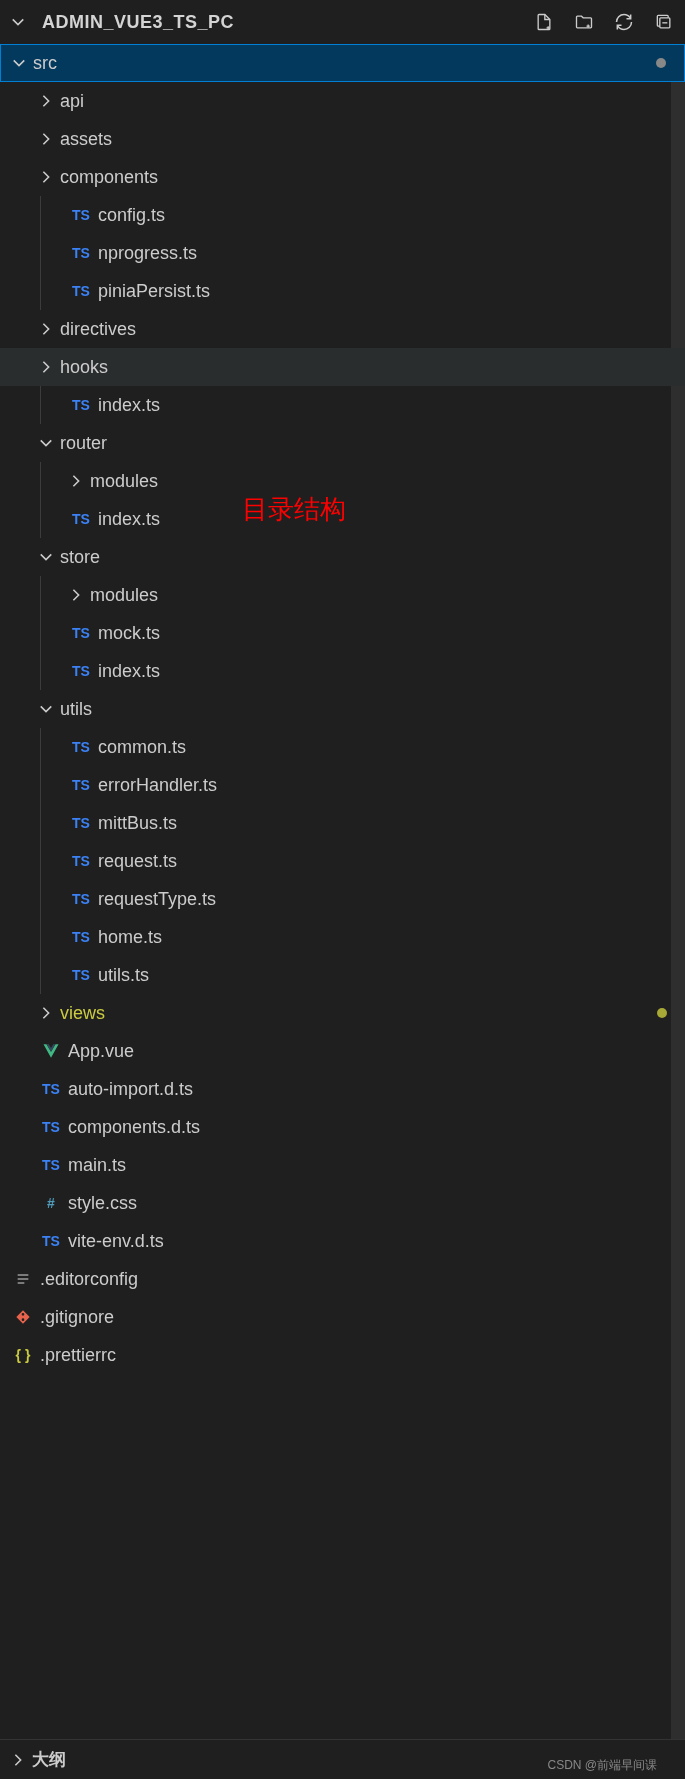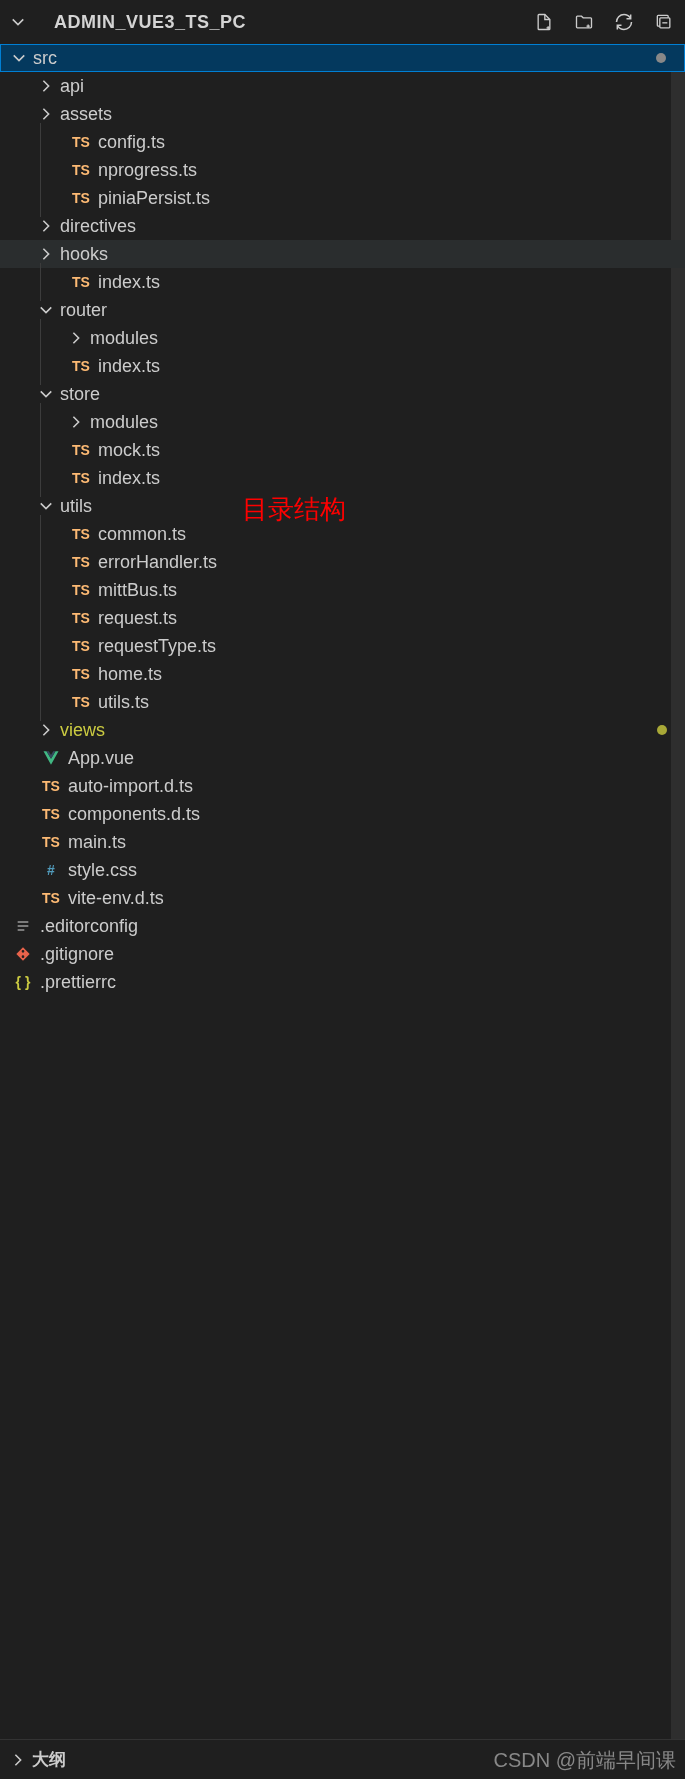--- a/index.html
+++ b/index.html
@@ -1,51 +1,51 @@
 <!DOCTYPE html>
 <html><head>
   <meta charset="utf-8">
   <style>
     * { margin: 0; padding: 0; box-sizing: border-box; font-family: -apple-system, BlinkMacSystemFont, "Segoe UI", sans-serif; }
     body { background: #1f1f1f; color: #cccccc; font-size: 18px; width: 685px; height: 1779px; overflow: hidden; display: flex; flex-direction: column; }
     
     .header { display: flex; align-items: center; padding: 4px 10px; height: 44px; }
-    .header-title { flex: 1; display: flex; align-items: center; gap: 22px; font-weight: 700; font-size: 18px; color: #d4d4d4; letter-spacing: 0.5px; }
+    .header-title { flex: 1; display: flex; align-items: center; gap: 10px; font-weight: 700; font-size: 18px; color: #d4d4d4; letter-spacing: 0.5px; }
     .header-actions { display: flex; gap: 18px; align-items: center; }
     .icon-btn { width: 22px; height: 22px; display: flex; align-items: center; justify-content: center; color: #cccccc; cursor: pointer; }
     .icon-btn svg { width: 20px; height: 20px; }
     
     .tree { flex: 1; overflow-y: auto; position: relative; }
-    .row { display: flex; align-items: center; height: 28px; cursor: pointer; position: relative; padding-right: 20px; }
+    .row { display: flex; align-items: center; height: 38px; cursor: pointer; position: relative; padding-right: 20px; }
     .row.selected { background: #04395e; border: 1px solid #007fd4; }
     .row.hover { background: #2a2d2e; }
     .chevron { width: 16px; display: inline-flex; align-items: center; justify-content: center; margin-right: 6px; }
     .chevron svg { width: 14px; height: 14px; stroke: #cccccc; stroke-width: 1.8; fill: none; }
     .file-icon { width: 26px; display: inline-flex; align-items: center; justify-content: center; font-size: 14px; font-weight: 700; margin-right: 4px; }
-    .ts-icon { color: #fdba74; font-size: 14px; font-weight: 700; }
+    .ts-icon { color: #3b82f6; font-size: 14px; font-weight: 700; }
     .css-icon { color: #519aba; }
     .json-icon { color: #cbcb41; }
     .label { font-size: 18px; color: #cccccc; }
     .label.error { color: #f48771; }
     .label.untracked { color: #cbcb41; }
     .dot { position: absolute; right: 18px; width: 10px; height: 10px; border-radius: 50%; }
     .dot.gray { background: #888; }
     .dot.orange { background: #c27e4e; }
     .dot.yellow { background: #a8a837; }
     
     .guide { display: inline-block; width: 20px; height: 38px; border-left: 1px solid #3c3c3c; margin-left: 10px; flex-shrink: 0; }
     .guide:first-of-type { border-left: none; }
     .pad { display: inline-block; flex-shrink: 0; }
     
     .overlay-text { position: absolute; color: #ff0000; font-size: 26px; font-weight: 400; pointer-events: none; }
     
     .outline { display: flex; align-items: center; padding: 6px 12px 6px 10px; height: 40px; font-size: 17px; font-weight: 700; border-top: 1px solid #333; }
     .outline .chevron { margin-right: 6px; }
     
-    .watermark { position: absolute; bottom: 5px; right: 9px; font-size: 20px; color: #888; }
+    .watermark { position: absolute; bottom: 5px; right: 28px; font-size: 12px; color: #888; }
     
     .scrollbar { position: absolute; right: 0; top: 0; width: 14px; height: 100%; background: #2e2e2e; }
   </style>
 </head>
 <body>
 
 <div class="header">
   <div class="header-title">
     <span class="chevron">
       <svg viewBox="0 0 16 16">
@@ -108,20 +108,30 @@
     </div>
     <div class="row">
       <span class="guide"></span>
       <span class="pad" style="width:8px"></span>
       <span class="chevron">
         <svg viewBox="0 0 16 16">
           <path d="M5 2l6 6-6 6"></path>
         </svg>
       </span>
       <span class="label">assets</span>
+    </div>
+    <div class="row">
+      <span class="guide"></span>
+      <span class="pad" style="width:8px"></span>
+      <span class="chevron">
+        <svg viewBox="0 0 16 16">
+          <path d="M5 2l6 6-6 6"></path>
+        </svg>
+      </span>
+      <span class="label">components</span>
     </div>
     <div class="row">
       <span class="guide"></span>
       <span class="guide"></span>
       <span class="pad" style="width:8px"></span>
       <span class="file-icon">
         <span class="ts-icon">TS</span>
       </span>
       <span class="label">config.ts</span>
     </div>

